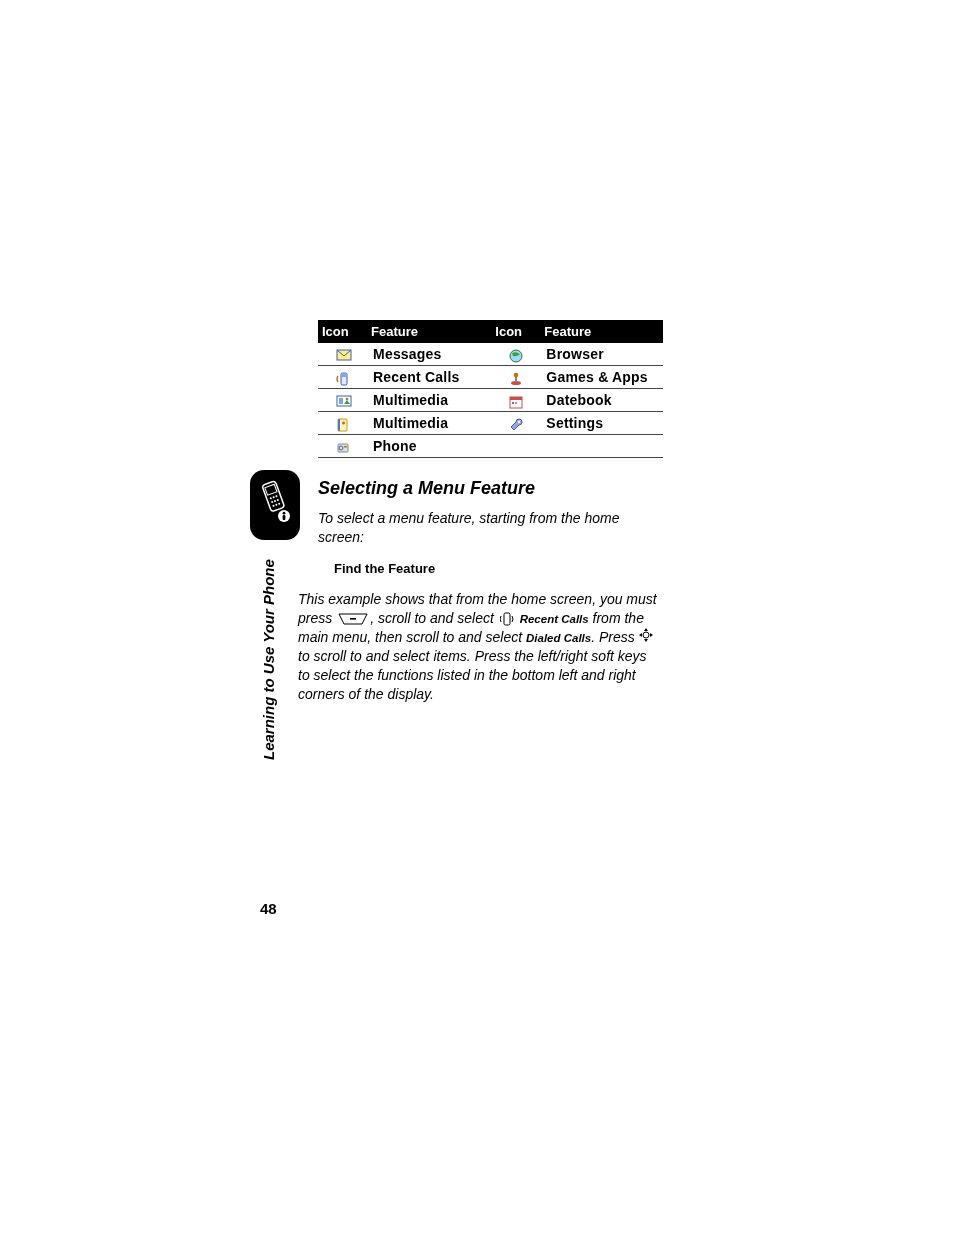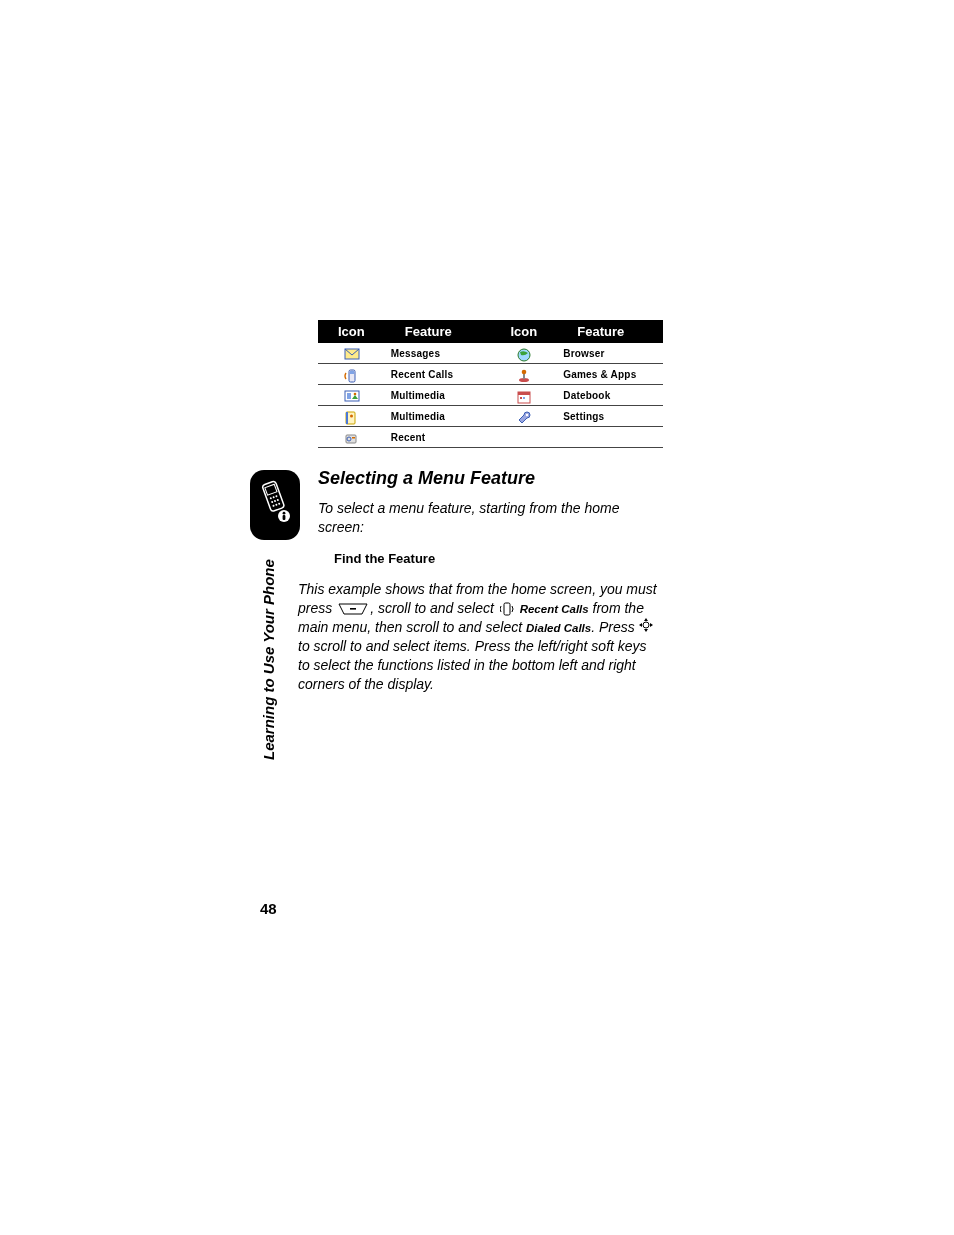--- a/index.html
+++ b/index.html
@@ -26,37 +26,37 @@
   
   table.features {
     border-collapse: collapse;
     width: 345px;
     font-size: 12px;
   }
   table.features th {
     background: #000;
     color: #fff;
     text-align: left;
-    padding: 4px 20px;
+    padding: 4px 4px;
     font-weight: bold;
     font-size: 13px;
   }
   table.features td {
     border-bottom: 1px solid #444;
     padding: 3px 6px;
     vertical-align: middle;
   }
   table.features td.icon-cell {
     width: 40px;
     text-align: center;
   }
   table.features td.feat-cell {
     font-family: "Arial Black", Arial, sans-serif;
     font-weight: 900;
-    font-size: 10px;
+    font-size: 14px;
     letter-spacing: 0.2px;
     width: 120px;
   }
   .heading {
     font-family: Arial, sans-serif;
     font-weight: bold;
     font-style: italic;
     font-size: 18px;
     margin-top: 20px;
     margin-bottom: 10px;
@@ -239,21 +239,21 @@
                   <circle cx="10" cy="4" r="1.2" fill="#fff"></circle>
                 </svg></span></td>
           <td class="feat-cell">Settings</td>
         </tr>
         <tr>
           <td class="icon-cell"><span class="ico"><svg width="14" height="14">
                   <rect x="2" y="3" width="10" height="8" rx="1" fill="#e0e0e0" stroke="#888"></rect>
                   <circle cx="5" cy="7" r="2" fill="none" stroke="#3b5fb5"></circle>
                   <rect x="8" y="5" width="3" height="1.5" fill="#d46a00"></rect>
                 </svg></span></td>
-          <td class="feat-cell">Recent</td>
+          <td class="feat-cell">Phone</td>
           <td class="icon-cell"></td>
           <td class="feat-cell"></td>
         </tr>
       </tbody>
     </table>
 
     <div class="heading">Selecting a Menu Feature</div>
 
     <div class="body-text">To select a menu feature, starting from the home screen:</div>
 

